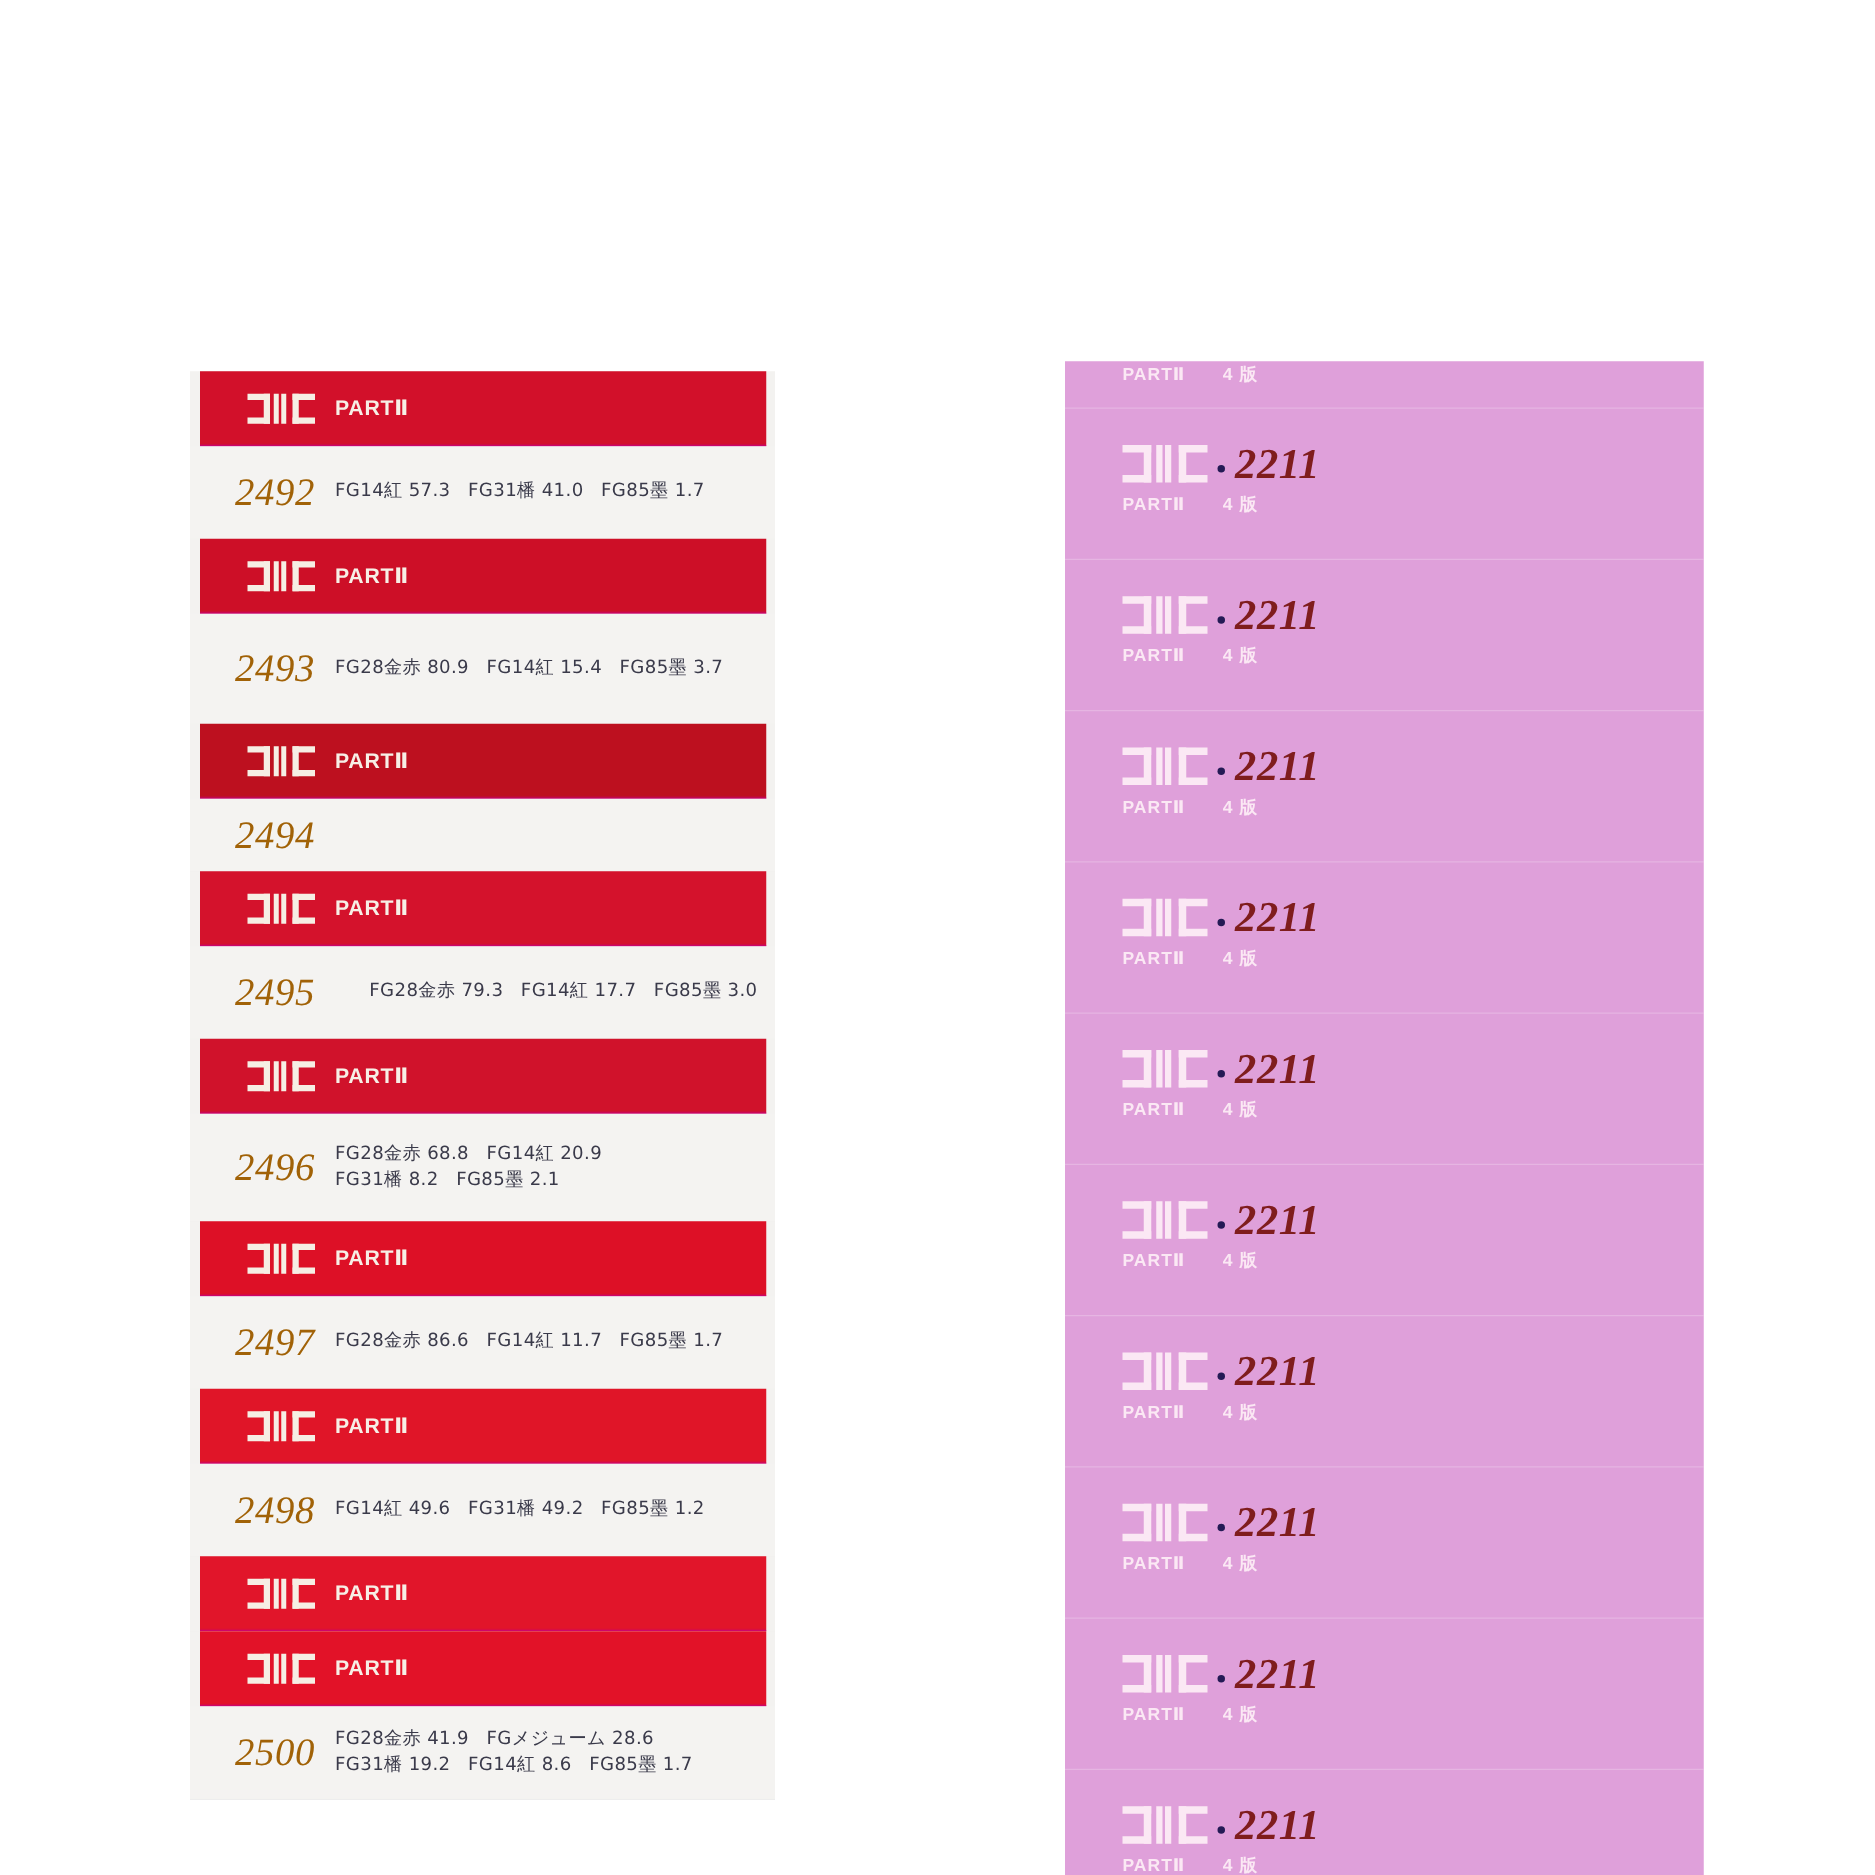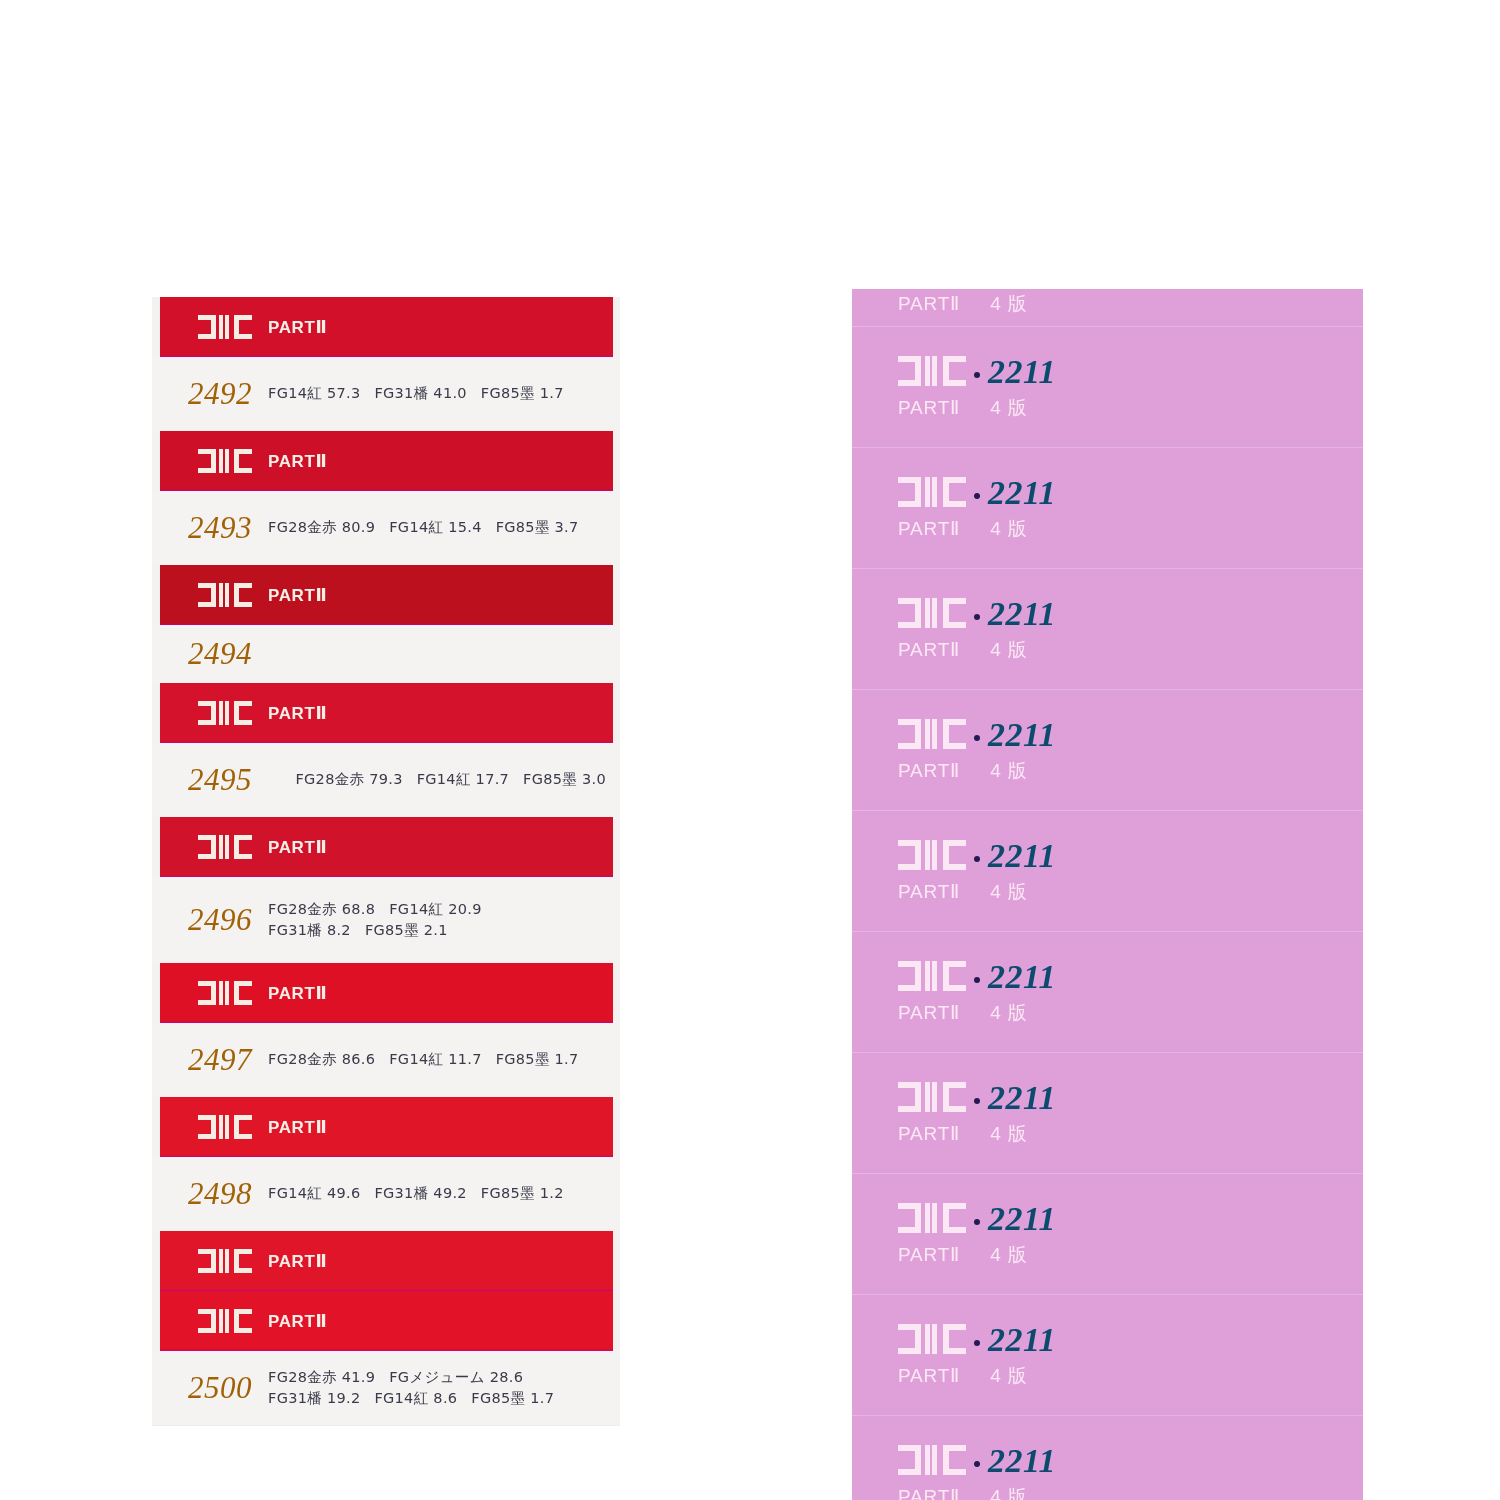--- a/index.html
+++ b/index.html
@@ -172,31 +172,31 @@
     border-radius: 50%;
   }
   .pink-code {
     position: absolute;
     left: 136px;
     top: 26px;
     font-family: "Liberation Serif", "DejaVu Serif", serif;
     font-style: italic;
     font-weight: bold;
     font-size: 34px;
-    color: #0c4a6e;
+    color: #7f1d1d;
     letter-spacing: 0.5px;
     text-align: center;
   }
   .p-sub {
     position: absolute;
     left: 46px;
     top: 68px;
     color: #fbe8f4;
-    font-size: 19px;
-    font-weight: normal;
+    font-size: 14px;
+    font-weight: bold;
     letter-spacing: 0.8px;
     white-space: nowrap;
   }
   .p-sub .ed { margin-left: 30px; }
 </style>
 </head>
 <body>
 
 <div id="left-stack">
     <div class="swatch-card">
@@ -227,21 +227,21 @@
           <span class="gl d-bot"></span>
           <span class="gl d-right"></span>
           <span class="gl i-a"></span>
           <span class="gl i-b"></span>
           <span class="gl c-top"></span>
           <span class="gl c-bot"></span>
           <span class="gl c-left"></span>
         </div>
         <div class="part-text">PARTⅡ</div>
       </div>
-      <div class="swatch-label-row" style="height: 74px;">
+      <div class="swatch-label-row" style="height: 88px;">
         <div class="swatch-number">2493</div>
         <div class="swatch-formula">
           <span class="fline"><span>FG28金赤 80.9</span><span>FG14紅 15.4</span><span>FG85墨 3.7</span></span>
         </div>
       </div>
     </div>
     <div class="swatch-card">
       <div class="swatch-color" style="background: rgb(189, 16, 31);">
         <div class="dic-logo">
           <span class="gl d-top"></span>

